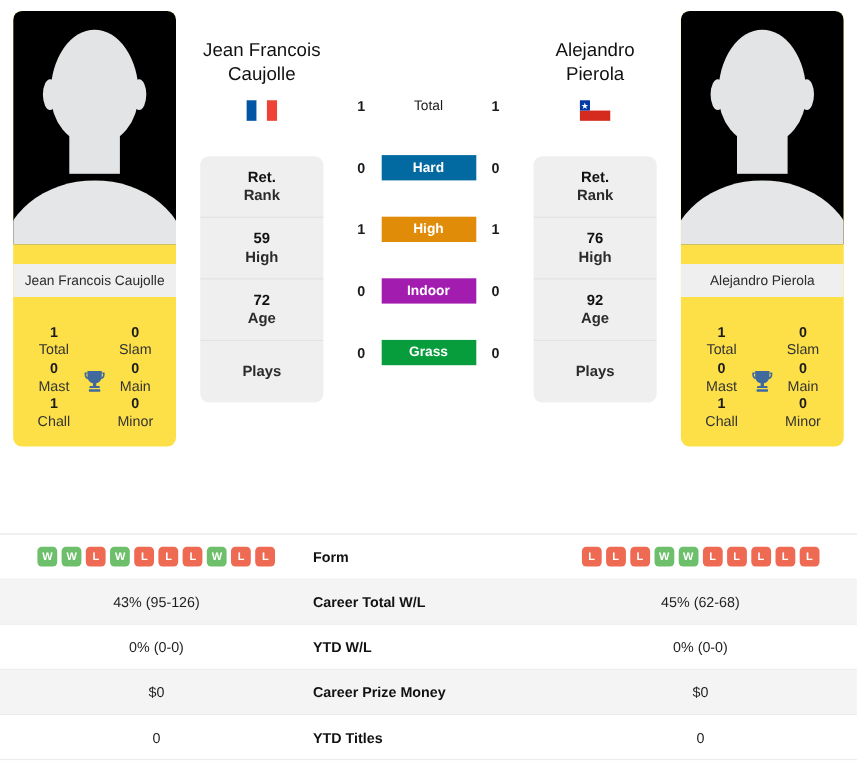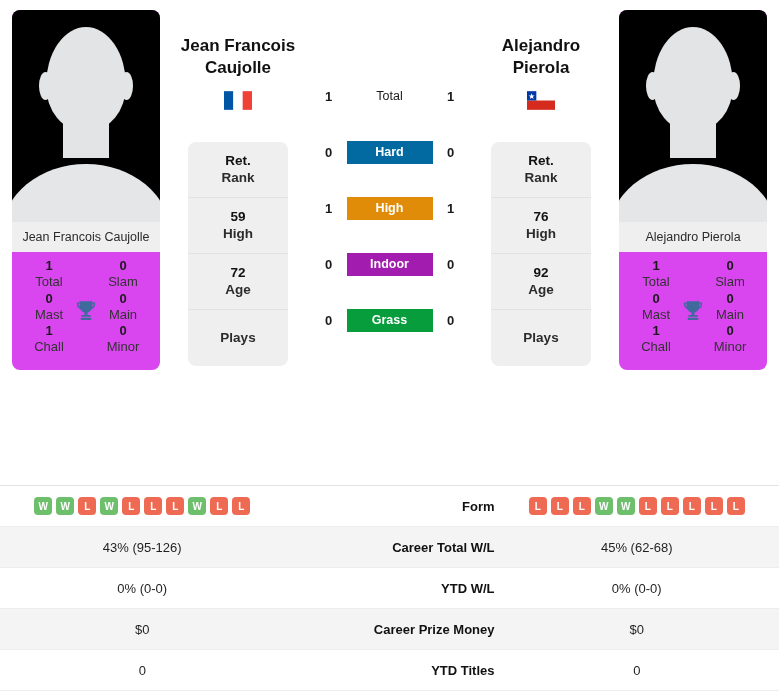--- a/index.html
+++ b/index.html
@@ -20,24 +20,25 @@
     padding: 10px 0 0 0;
     height: 485px;
   }
 
   
   .player-card {
     width: 148px;
     margin: 0 12px;
     display: flex;
     flex-direction: column;
-    background: #d946ef;
+    background: #fde047;
     border-radius: 8px;
     overflow: hidden;
     flex: none;
+    gap: 18px;
   }
   .photo-wrap {
     width: 148px; height: 212px;
     background: #000000;
     position: relative;
     overflow: hidden;
   }
   .silhouette-head {
     position: absolute;
     left: 50%; transform: translateX(-50%);
@@ -101,33 +102,33 @@
 
   
   .mid-col {
     width: 120px;
     margin: 0 6px;
     flex: none;
     display: flex; flex-direction: column;
     align-items: center;
   }
   .player-name {
-    font-size: 17px; font-weight: bold;
+    font-size: 17px; font-weight: normal;
     text-align: center; line-height: 1.28;
     color: #111111;
     margin-top: 25px;
   }
   .flag {
     margin-top: 12px;
     width: 28px; height: 19px;
     display: block;
   }
   .stat-list {
     margin-top: 32px;
-    width: 100px;
+    width: 112px;
     background: #efefef;
     border-radius: 8px;
     overflow: hidden;
   }
   .stat-item {
     height: 56px;
     display: flex; flex-direction: column;
     align-items: center; justify-content: center;
     line-height: 1.28;
     border-bottom: 1px solid #e2e2e2;
@@ -180,21 +181,21 @@
   }
   .trow.shaded { background: #f4f4f4; }
   .trow .side {
     flex: 1;
     display: flex; align-items: center; justify-content: center;
     font-size: 13px; color: #1f1f1f;
     padding: 0 8px;
   }
   .trow .label {
     width: 210px;
-    text-align: right;
+    text-align: left;
     font-size: 13px; font-weight: bold;
     color: #111111;
     flex: none;
   }
   .form-strip { display: flex; gap: 4px; }
   .badge {
     width: 18px; height: 18px;
     border-radius: 4px;
     display: flex; align-items: center; justify-content: center;
     font-size: 10px; font-weight: bold;

